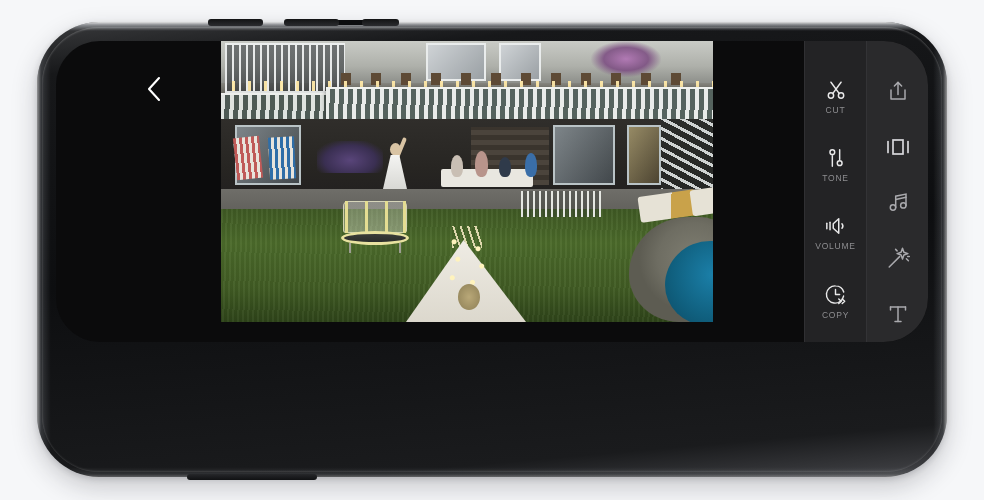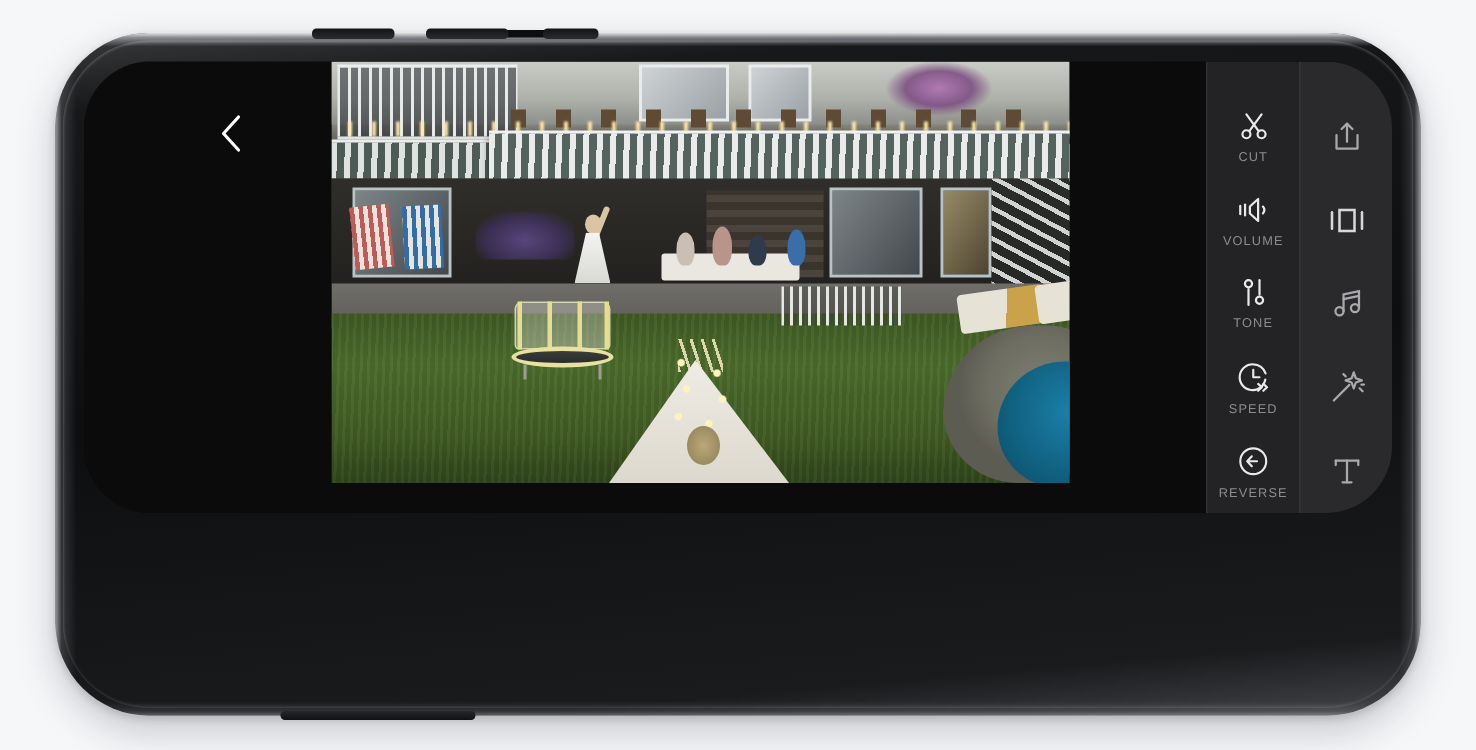--- a/index.html
+++ b/index.html
@@ -529,65 +529,55 @@
               <circle cx="6.5" cy="18" r="2.9"></circle>
                 <circle cx="17.5" cy="18" r="2.9"></circle>
               <path d="M8.6 15.7 L17.5 3.5"></path>
                 <path d="M15.4 15.7 L6.5 3.5"></path>
             </g>
           </svg>
           <span class="lbl">CUT</span>
         </div>
 
         <div class="tool">
+          <svg width="22" height="22" viewBox="0 0 24 24">
+            <g fill="none" stroke="#e9e9ea" stroke-width="1.6" stroke-linecap="round">
+              <path d="M8 9.5 V21"></path>
+                <circle cx="8" cy="5.6" r="2.6"></circle>
+              <path d="M16 3 V13.5"></path>
+                <circle cx="16" cy="17.6" r="2.6"></circle>
+            </g>
+          </svg>
+          <span class="lbl">TONE</span>
+        </div>
+
+        <div class="tool">
           <svg width="24" height="22" viewBox="0 0 26 24">
             <g fill="none" stroke="#e9e9ea" stroke-width="1.6" stroke-linecap="round" stroke-linejoin="round">
               <path d="M3 9 V15"></path>
                 <path d="M6.5 8 V16"></path>
               <path d="M10 9.5 L16 4 V20 L10 14.5 Z"></path>
               <path d="M19.5 9.5 Q21.6 12 19.5 14.5"></path>
             </g>
           </svg>
           <span class="lbl">VOLUME</span>
-        </div>
-
-        <div class="tool">
-          <svg width="22" height="22" viewBox="0 0 24 24">
-            <g fill="none" stroke="#e9e9ea" stroke-width="1.6" stroke-linecap="round">
-              <path d="M8 9.5 V21"></path>
-                <circle cx="8" cy="5.6" r="2.6"></circle>
-              <path d="M16 3 V13.5"></path>
-                <circle cx="16" cy="17.6" r="2.6"></circle>
-            </g>
-          </svg>
-          <span class="lbl">TONE</span>
         </div>
 
         <div class="tool">
           <svg width="23" height="23" viewBox="0 0 24 24">
             <g fill="none" stroke="#e9e9ea" stroke-width="1.5" stroke-linecap="round" stroke-linejoin="round">
               <path d="M20.4 13.6 A9 9 0 1 1 12 3 A9 9 0 0 1 20.6 9.4"></path>
               <path d="M12 6.8 V12 H16.3"></path>
               <path d="M15.4 16.6 L18 19 L15.4 21.4"></path>
               <path d="M19 16.6 L21.6 19 L19 21.4"></path>
             </g>
           </svg>
-          <span class="lbl">SPEED</span>
-        </div>
-
-        <div class="tool">
-          <svg width="23" height="23" viewBox="0 0 24 24">
-            <g fill="none" stroke="#e9e9ea" stroke-width="1.5" stroke-linecap="round" stroke-linejoin="round">
-              <circle cx="12" cy="12" r="9"></circle>
-              <path d="M14.6 12 H8.4"></path>
-                <path d="M11 8.6 L7.8 12 L11 15.4"></path>
-            </g>
-          </svg>
-          <span class="lbl">REVERSE</span>
-        </div>
+          <span class="lbl">COPY</span>
+        </div>
+
 
       </div>
 
       <div id="rail-col2">
 
         <div class="tool2">
           <svg width="24" height="24" viewBox="0 0 24 24">
             <g fill="none" stroke="#a9a9ad" stroke-width="1.5" stroke-linecap="round" stroke-linejoin="round">
               <path d="M5 11 V20 H19 V11"></path>
               <path d="M12 15.5 V3.5"></path>

